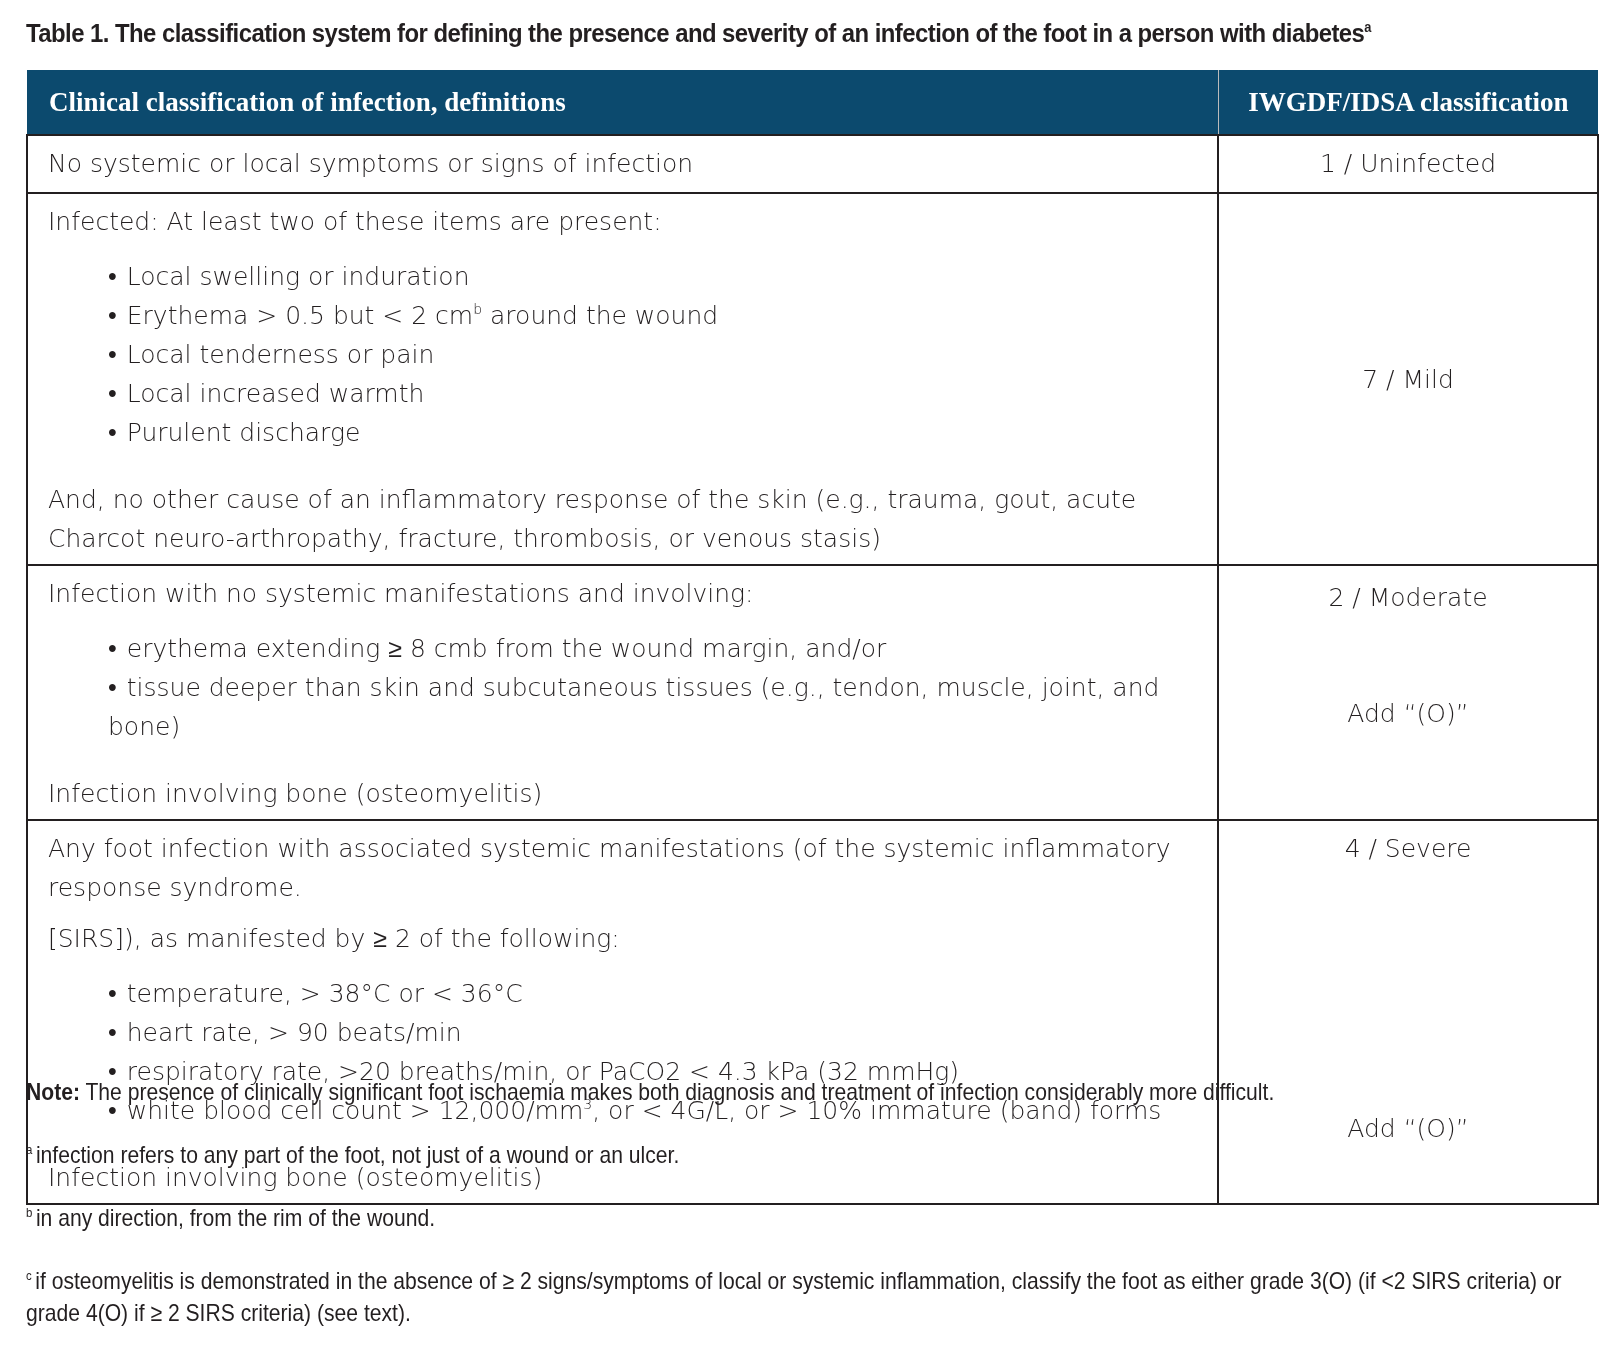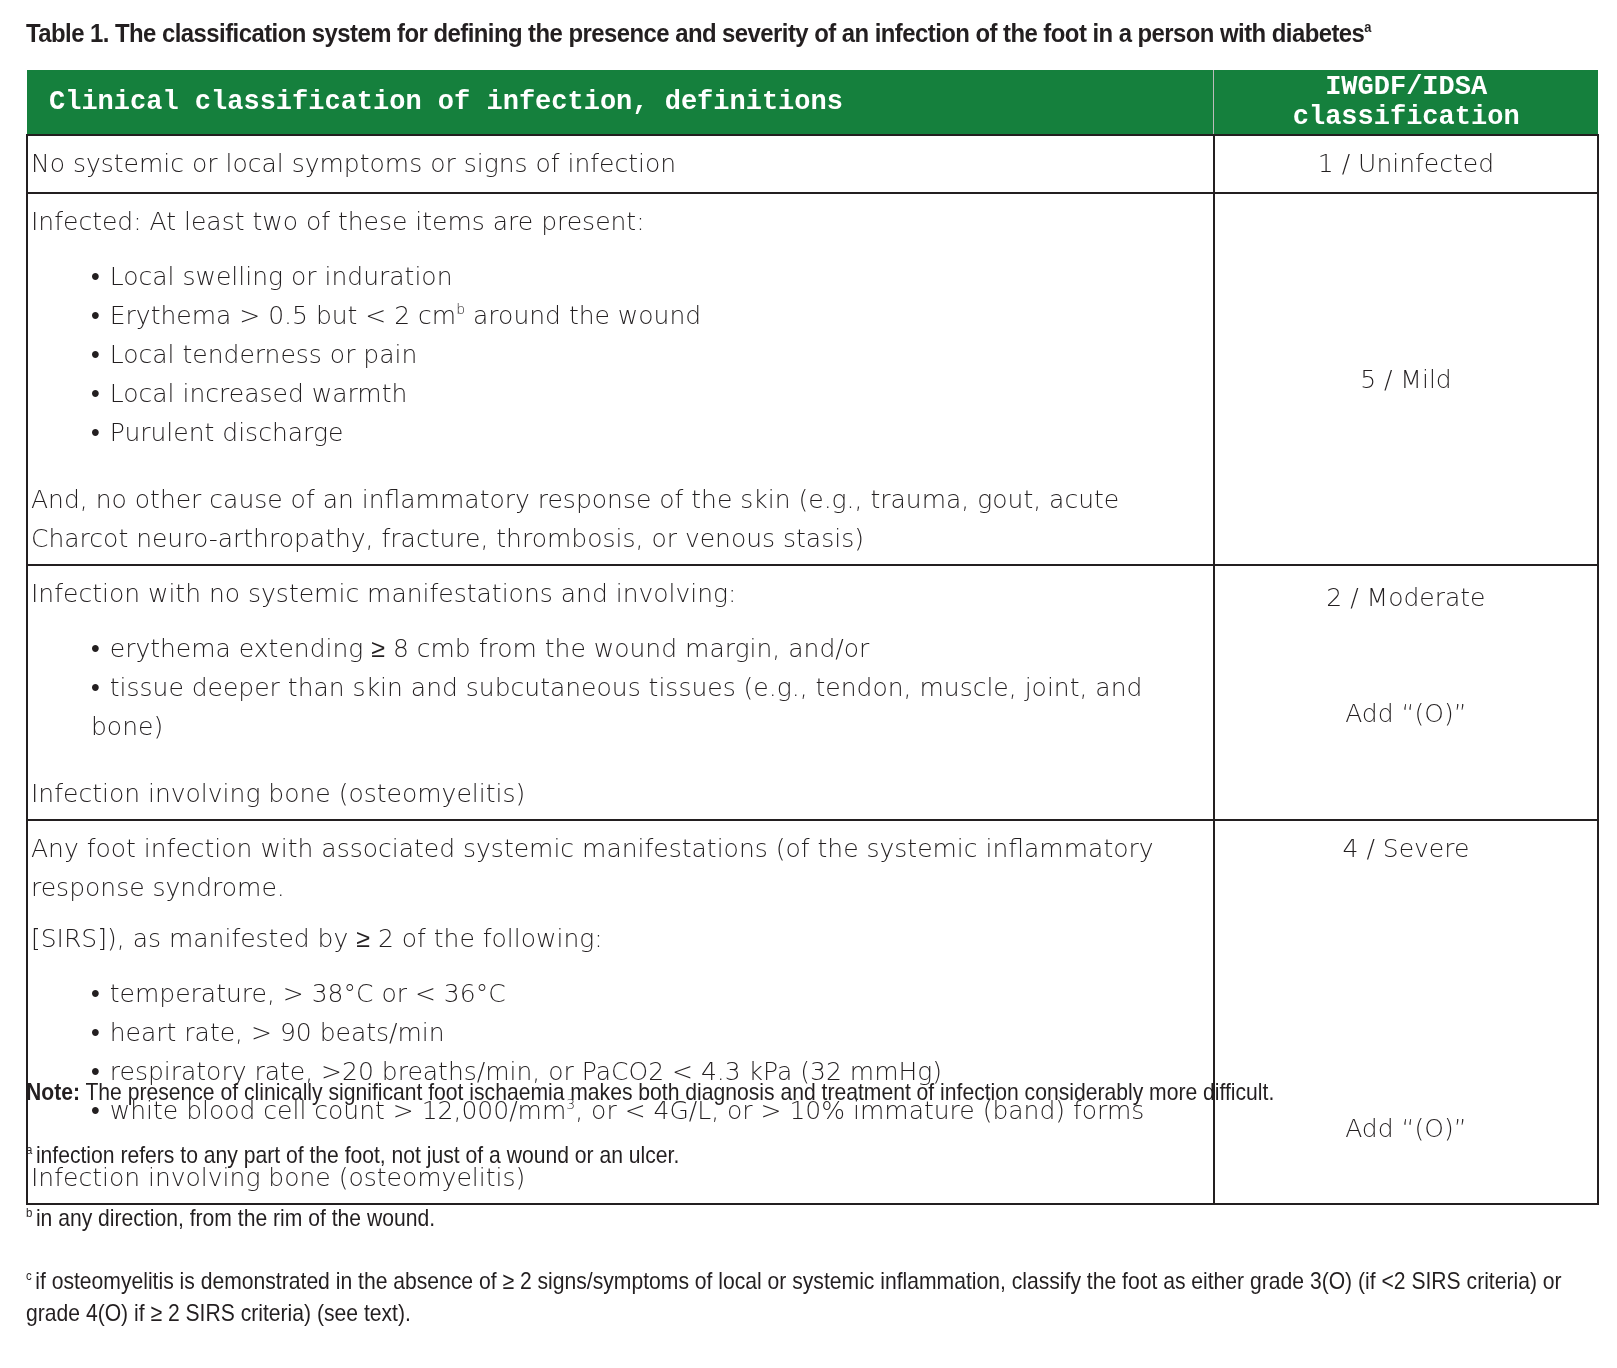--- a/index.html
+++ b/index.html
@@ -13,30 +13,30 @@
     font-size: 26px; letter-spacing: -0.6px; transform: scaleX(0.92); transform-origin: left top;
     white-space: nowrap; color: #231f20;
   }
   .caption sup { font-size: 14px; vertical-align: 10px; }
   .table {
     position: absolute; left: 26px; top: 70px; width: 1573px;
     border-collapse: collapse;
     font-family: "DejaVu Sans", sans-serif;
   }
   .table th {
-    background: #15803d; color: #ffffff; text-align: left;
-    font-family: Liberation Mono, monospace; font-weight: bold; font-size: 27px;
+    background: #0c4a6e; color: #ffffff; text-align: left;
+    font-family: Liberation Serif, serif; font-weight: bold; font-size: 27px;
     height: 64px; padding: 0 0 0 22px;
   }
   .table th.right { text-align: center; padding: 0; border-left: 1px solid #bbb; margin-top: 12px; }
   .table td {
     border: 2px solid #231f20; vertical-align: top; font-size: 25px; color: #231f20;
     line-height: 39px; font-weight: 300;
   }
-  .table td.left { padding: 8px 16px 6px 3px; width: 1150px; }
+  .table td.left { padding: 8px 16px 6px 20px; width: 1150px; }
   .table td.right { text-align: center; width: 375px; position: relative; }
   .bullets { list-style: none; margin: 16px; padding: 0 0 0 44px; }
   .bullets li::before { content: "•"; margin-right: 10px; }
   .gap { height: 12px; }
   sup.s { font-size: 14px; vertical-align: 10px; line-height: 0; }
   .rlab { position: absolute; left: 0; right: 0; text-align: center; }
   .notes {
     position: absolute; left: 26px; top: 1076px; width: 1580px;
     font-family: "Liberation Sans", sans-serif; font-size: 24px; color: #231f20;
     transform: scaleX(0.88); transform-origin: left top; width: 1790px;
@@ -75,21 +75,21 @@
           <li><span>Local swelling or induration</span></li>
           <li><span>Erythema &gt; 0.5 but &lt; 2 cm</span><sup class="s">b</sup><span> around the wound</span></li>
           <li><span>Local tenderness or pain</span></li>
           <li><span>Local increased warmth</span></li>
           <li><span>Purulent discharge</span></li>
         </ul>
         <div class="gap"></div>
         <div>And, no other cause of an inflammatory response of the skin (e.g., trauma, gout, acute Charcot neuro-arthropathy, fracture, thrombosis, or venous stasis)</div>
       </td>
       <td class="right" style="vertical-align:middle">
-        <span>5 / Mild</span>
+        <span>7 / Mild</span>
       </td>
     </tr>
 
     <tr style="height:180px">
       <td class="left">
         <div>Infection with no systemic manifestations and involving:</div>
         <ul class="bullets">
           <li><span>erythema extending ≥ 8 cmb from the wound margin, and/or</span></li>
           <li><span>tissue deeper than skin and subcutaneous tissues (e.g., tendon, muscle, joint, and bone)</span></li>
         </ul>

